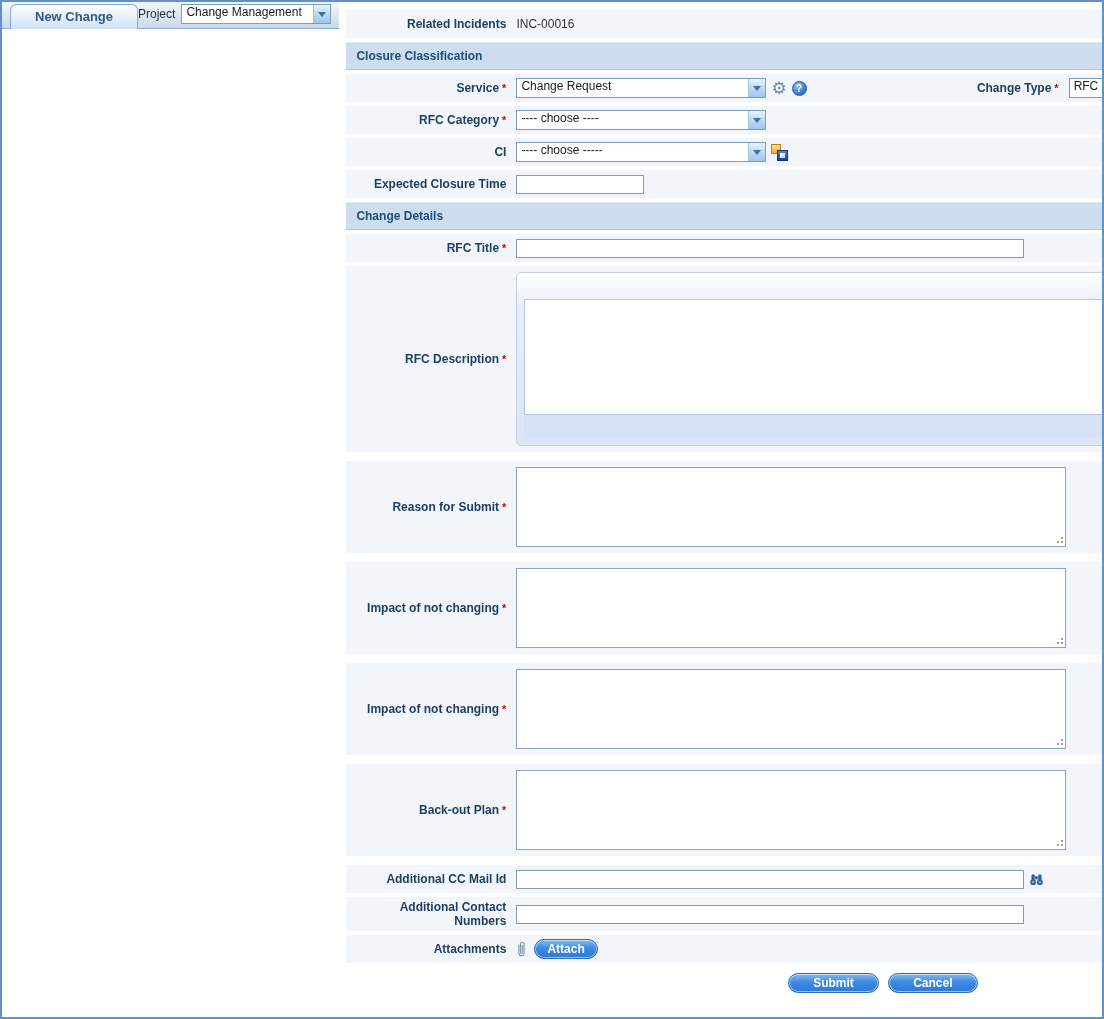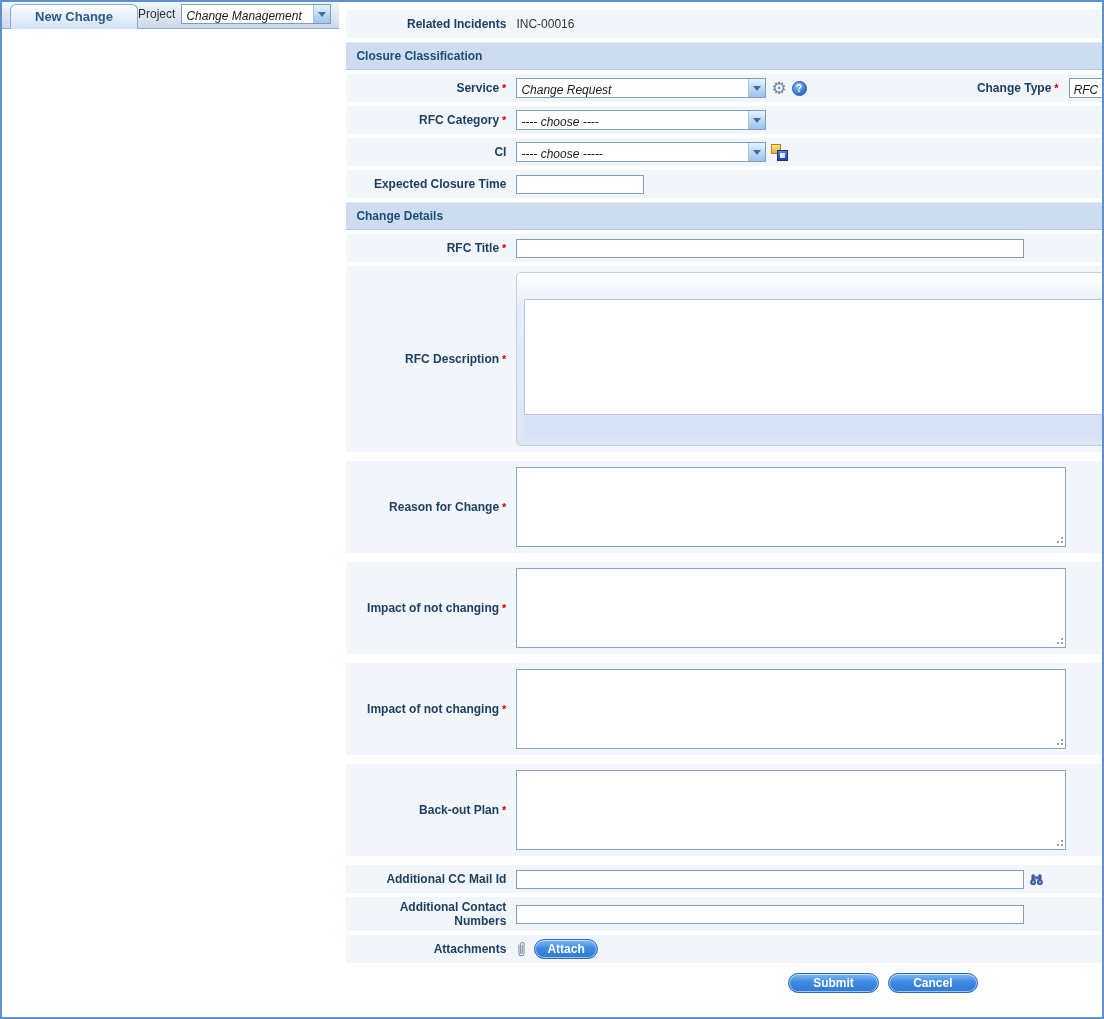--- a/index.html
+++ b/index.html
@@ -31,22 +31,22 @@
     color:#2f5a88; font-weight:bold; font-size:13px;
     position:relative; top:1px;
     cursor:default;
   }
   .project-area { display:flex; align-items:center; gap:6px; padding-bottom:4px; }
   .project-label { color:#1f2f3f; font-size:12px; }
 
   
   .select {
     background:#fff; border:1px solid #7f9db9;
-    height:20px; display:inline-flex; align-items:flex-end;
-    font-size:12px; color:#1a1a1a; cursor:default;font-style:italic;
+    height:20px; display:inline-flex; align-items:flex-start;
+    font-size:12px; color:#1a1a1a; cursor:default;
   }
   .select .select-text { flex:1; padding:0 4px; white-space:nowrap; overflow:hidden; }
   .select .select-arrow {
     width:17px; height:100%; flex:none;
     background:linear-gradient(#e9f3fd,#b6d5f2 60%,#9cc6ec);
     border-left:1px solid #a4c3e0;
     display:flex; align-items:center; justify-content:center;
   }
   .tri { width:0; height:0; border-left:4px solid transparent; border-right:4px solid transparent; border-top:5px solid #3f6d9e; }
 
@@ -283,21 +283,21 @@
           <div class="editor-body"></div>
           <div class="editor-status">
             <span class="editor-grip"></span>
           </div>
         </div>
       </div>
     </div>
 
     <div class="row big">
       <div class="lbl">
-        <span>Reason for Change</span><span class="req">*</span>
+        <span>Reason for Submit</span><span class="req">*</span>
       </div>
       <div class="fld">
         <span class="ta-wrap">
           <textarea class="ta" style=""></textarea>
           <span class="grip"></span>
         </span>
       </div>
     </div>
 
     <div class="row big">

